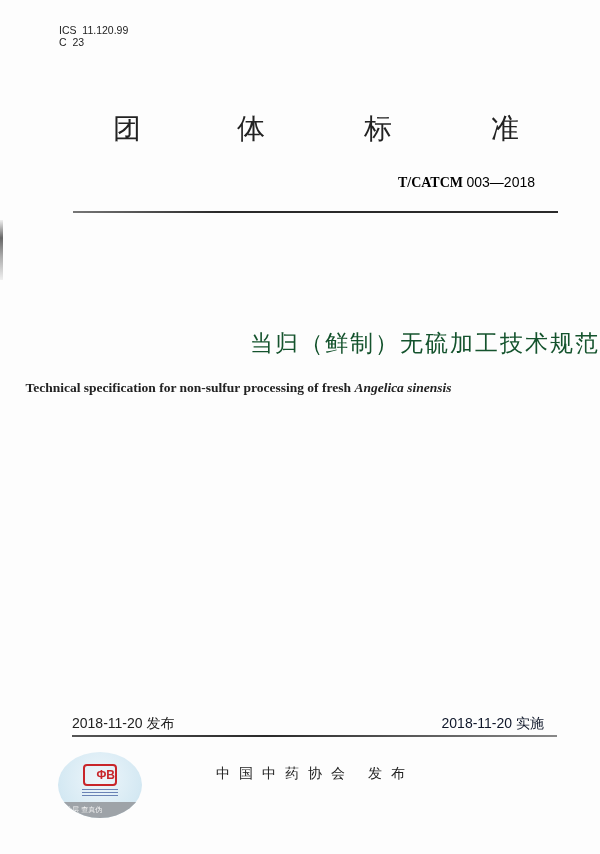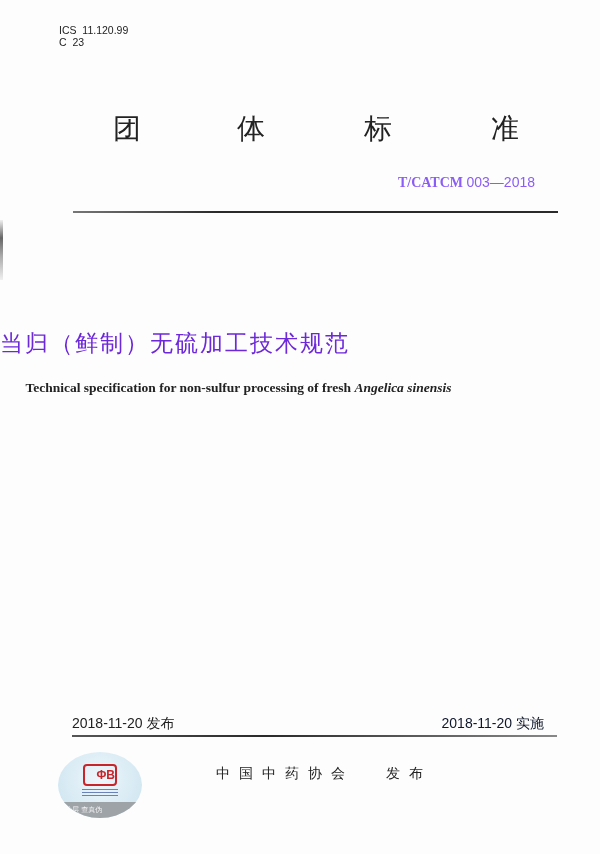--- a/index.html
+++ b/index.html
@@ -19,30 +19,30 @@
       color: #222;
     }
     .classification div { white-space: pre; }
     .std-type {
       position: absolute; top: 110px; left: 0; width: 600px; height: 40px;
       font-family: "DejaVu Sans", sans-serif; font-size: 28px; color: #222;
     }
     .std-type span { position: absolute; top: 0; }
     .std-number {
       position: absolute; top: 174px; right: 65px;
-      font-family: "Liberation Serif", serif; font-weight: bold; font-size: 14px; color: #8b5cf6;
+      font-family: "Liberation Serif", serif; font-weight: bold; font-size: 14px; color: #000000;
     }
     .std-number .num { font-family: "Liberation Sans", sans-serif; font-weight: normal; }
     .rule-top {
       position: absolute; left: 73px; top: 211px; width: 485px; height: 2px;
       background: linear-gradient(90deg, #777, #2a2a2a 30%, #2a2a2a);
     }
     .title-cn {
-      position: absolute; top: 328px; left: 0; width: 600px; text-align: left;
-      font-family: "DejaVu Sans", sans-serif; font-size: 23px; letter-spacing: 2px; color: #6d28d9;
+      position: absolute; top: 328px; left: 0; width: 600px; text-align: right;
+      font-family: "DejaVu Sans", sans-serif; font-size: 23px; letter-spacing: 2px; color: #14532d;
     }
     .title-en {
       position: absolute; top: 380px; left: 0; width: 477px; text-align: center;
       font-family: "Liberation Serif", serif; font-weight: bold; font-size: 13.5px; color: #222;
     }
     .title-en i { font-style: italic; }
     .date-issue {
       position: absolute; left: 72px; top: 715px;
       font-family: "Liberation Sans", sans-serif; font-size: 14px; color: #222;
     }
@@ -52,21 +52,21 @@
     }
     .rule-bottom {
       position: absolute; left: 72px; top: 735px; width: 485px; height: 2px;
       background: linear-gradient(90deg, #555, #2a2a2a 40%, #888);
     }
     .publisher {
       position: absolute; top: 765px; left: 216px;
       font-family: "DejaVu Sans", sans-serif; font-size: 14px; color: #222;
       letter-spacing: 9px;
     }
-    .publisher .issued { margin-left: 32px; letter-spacing: 9px; }
+    .publisher .issued { margin-left: 14px; letter-spacing: 9px; }
     .seal {
       position: absolute; left: 58px; top: 752px; width: 84px; height: 66px;
       border-radius: 50%;
       background: radial-gradient(circle at 50% 40%, #eef6fb 0%, #d5e9f3 70%, #c3dcea 100%);
       overflow: hidden;
     }
     .seal .logo {
       position: absolute; left: 25px; top: 12px; width: 34px; height: 22px;
       border: 2px solid #c8252a; border-radius: 4px; box-sizing: border-box;
       color: #c8252a; font-size: 12px; font-weight: bold; text-align: right; line-height: 18px;

